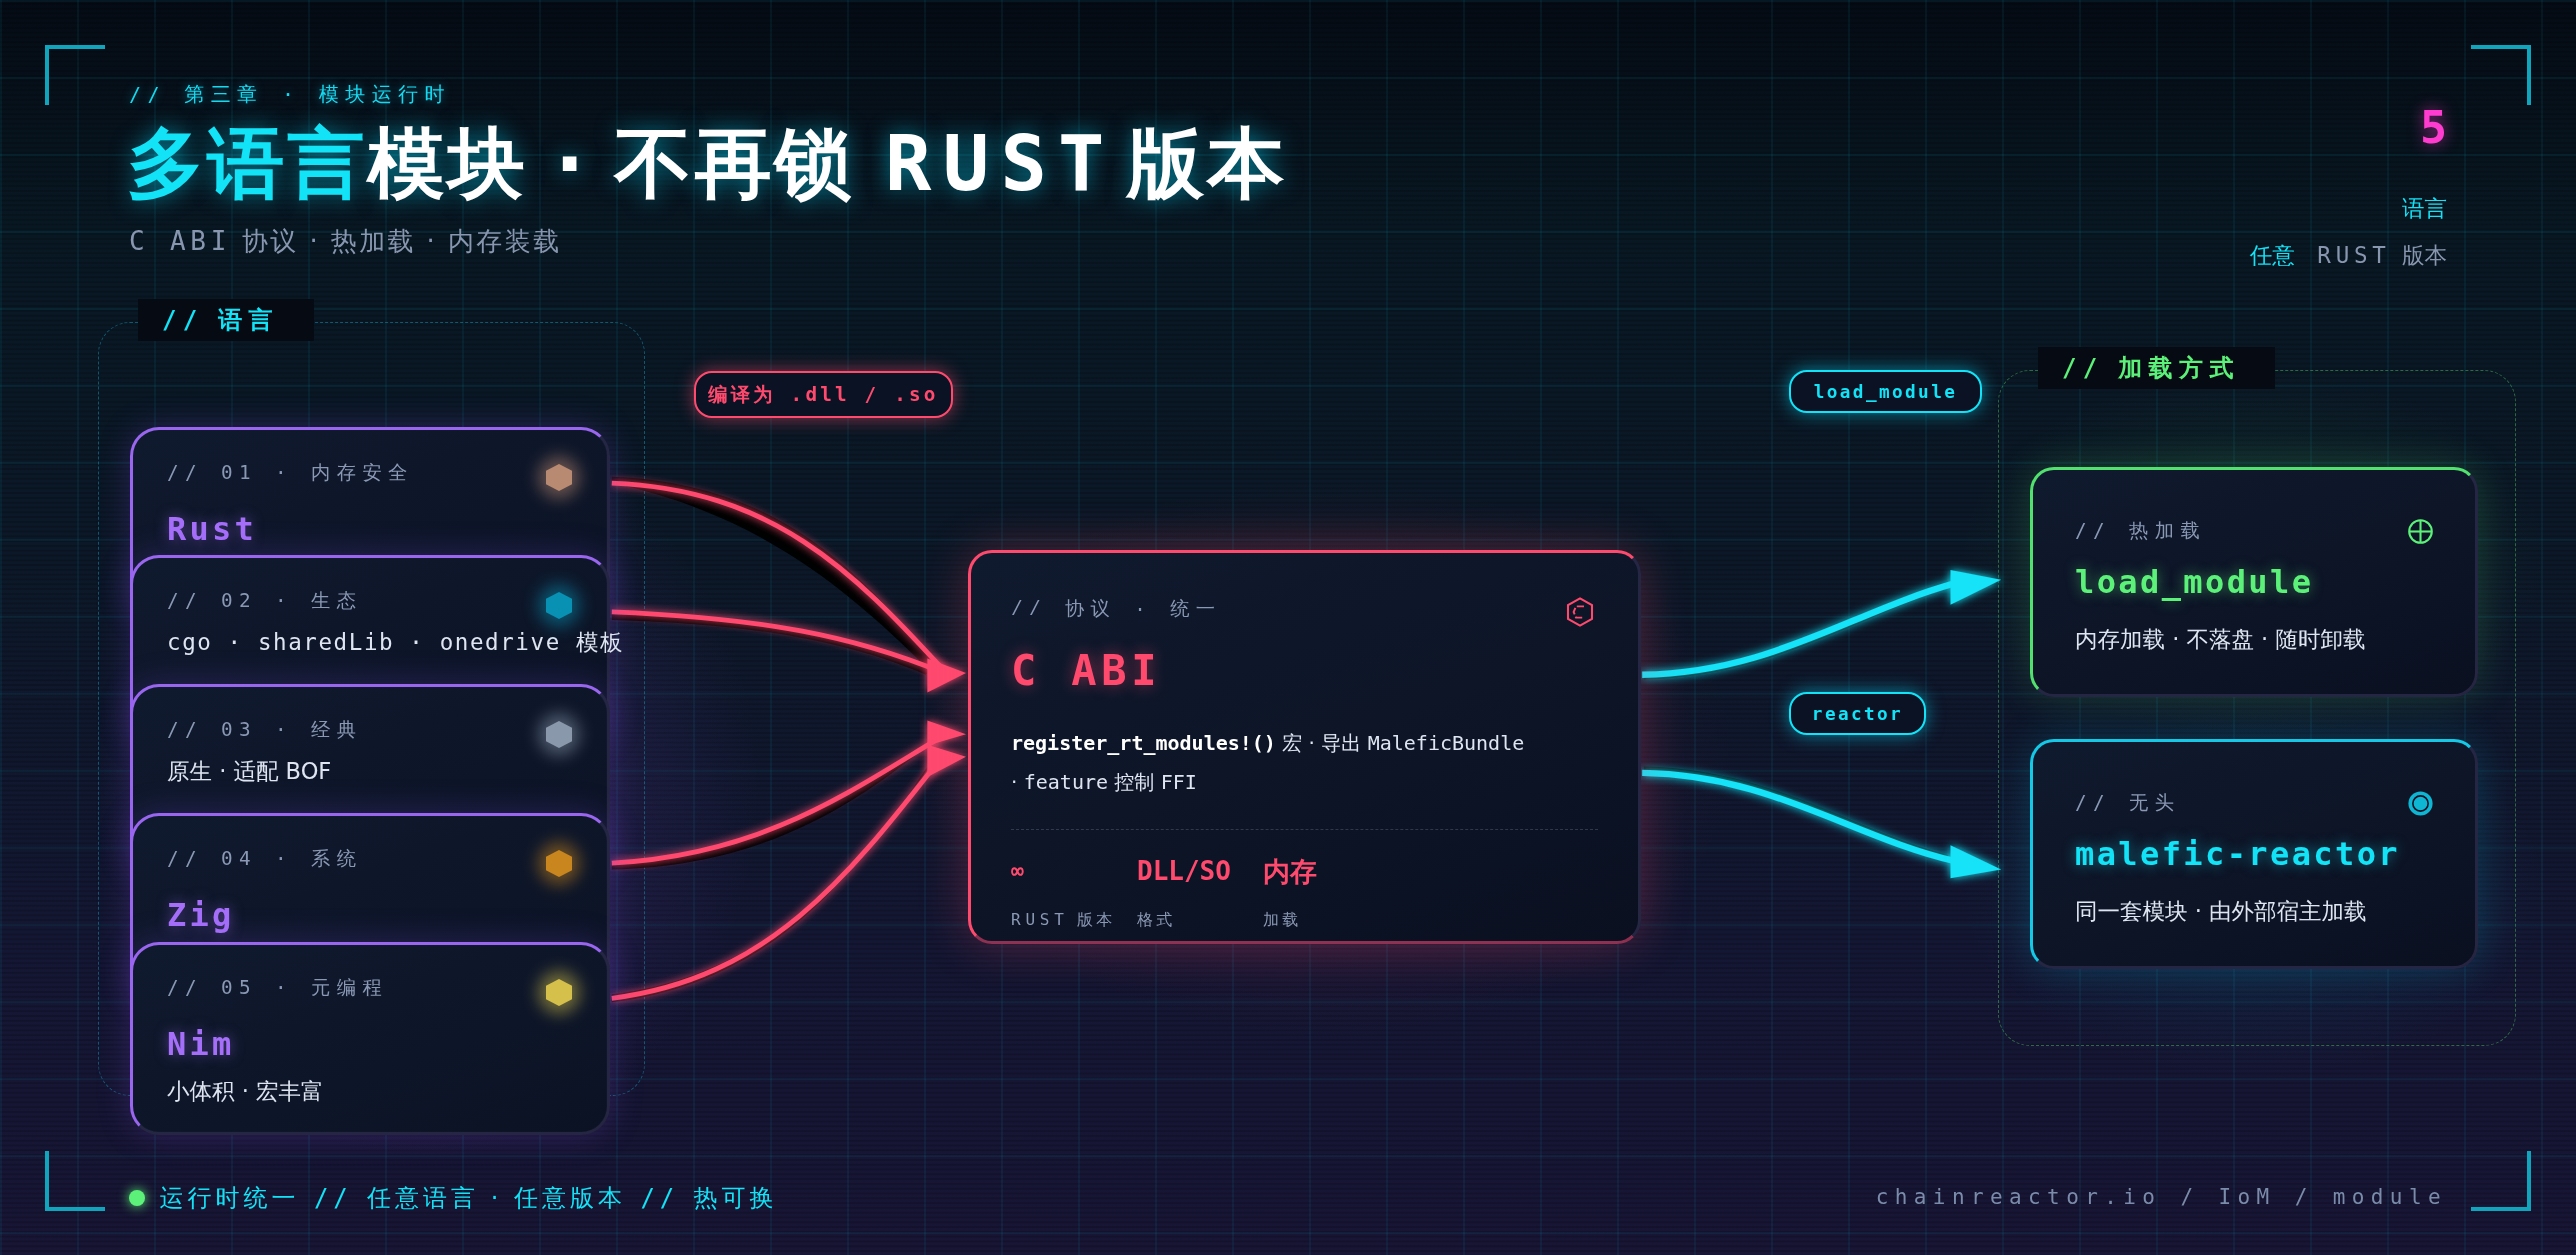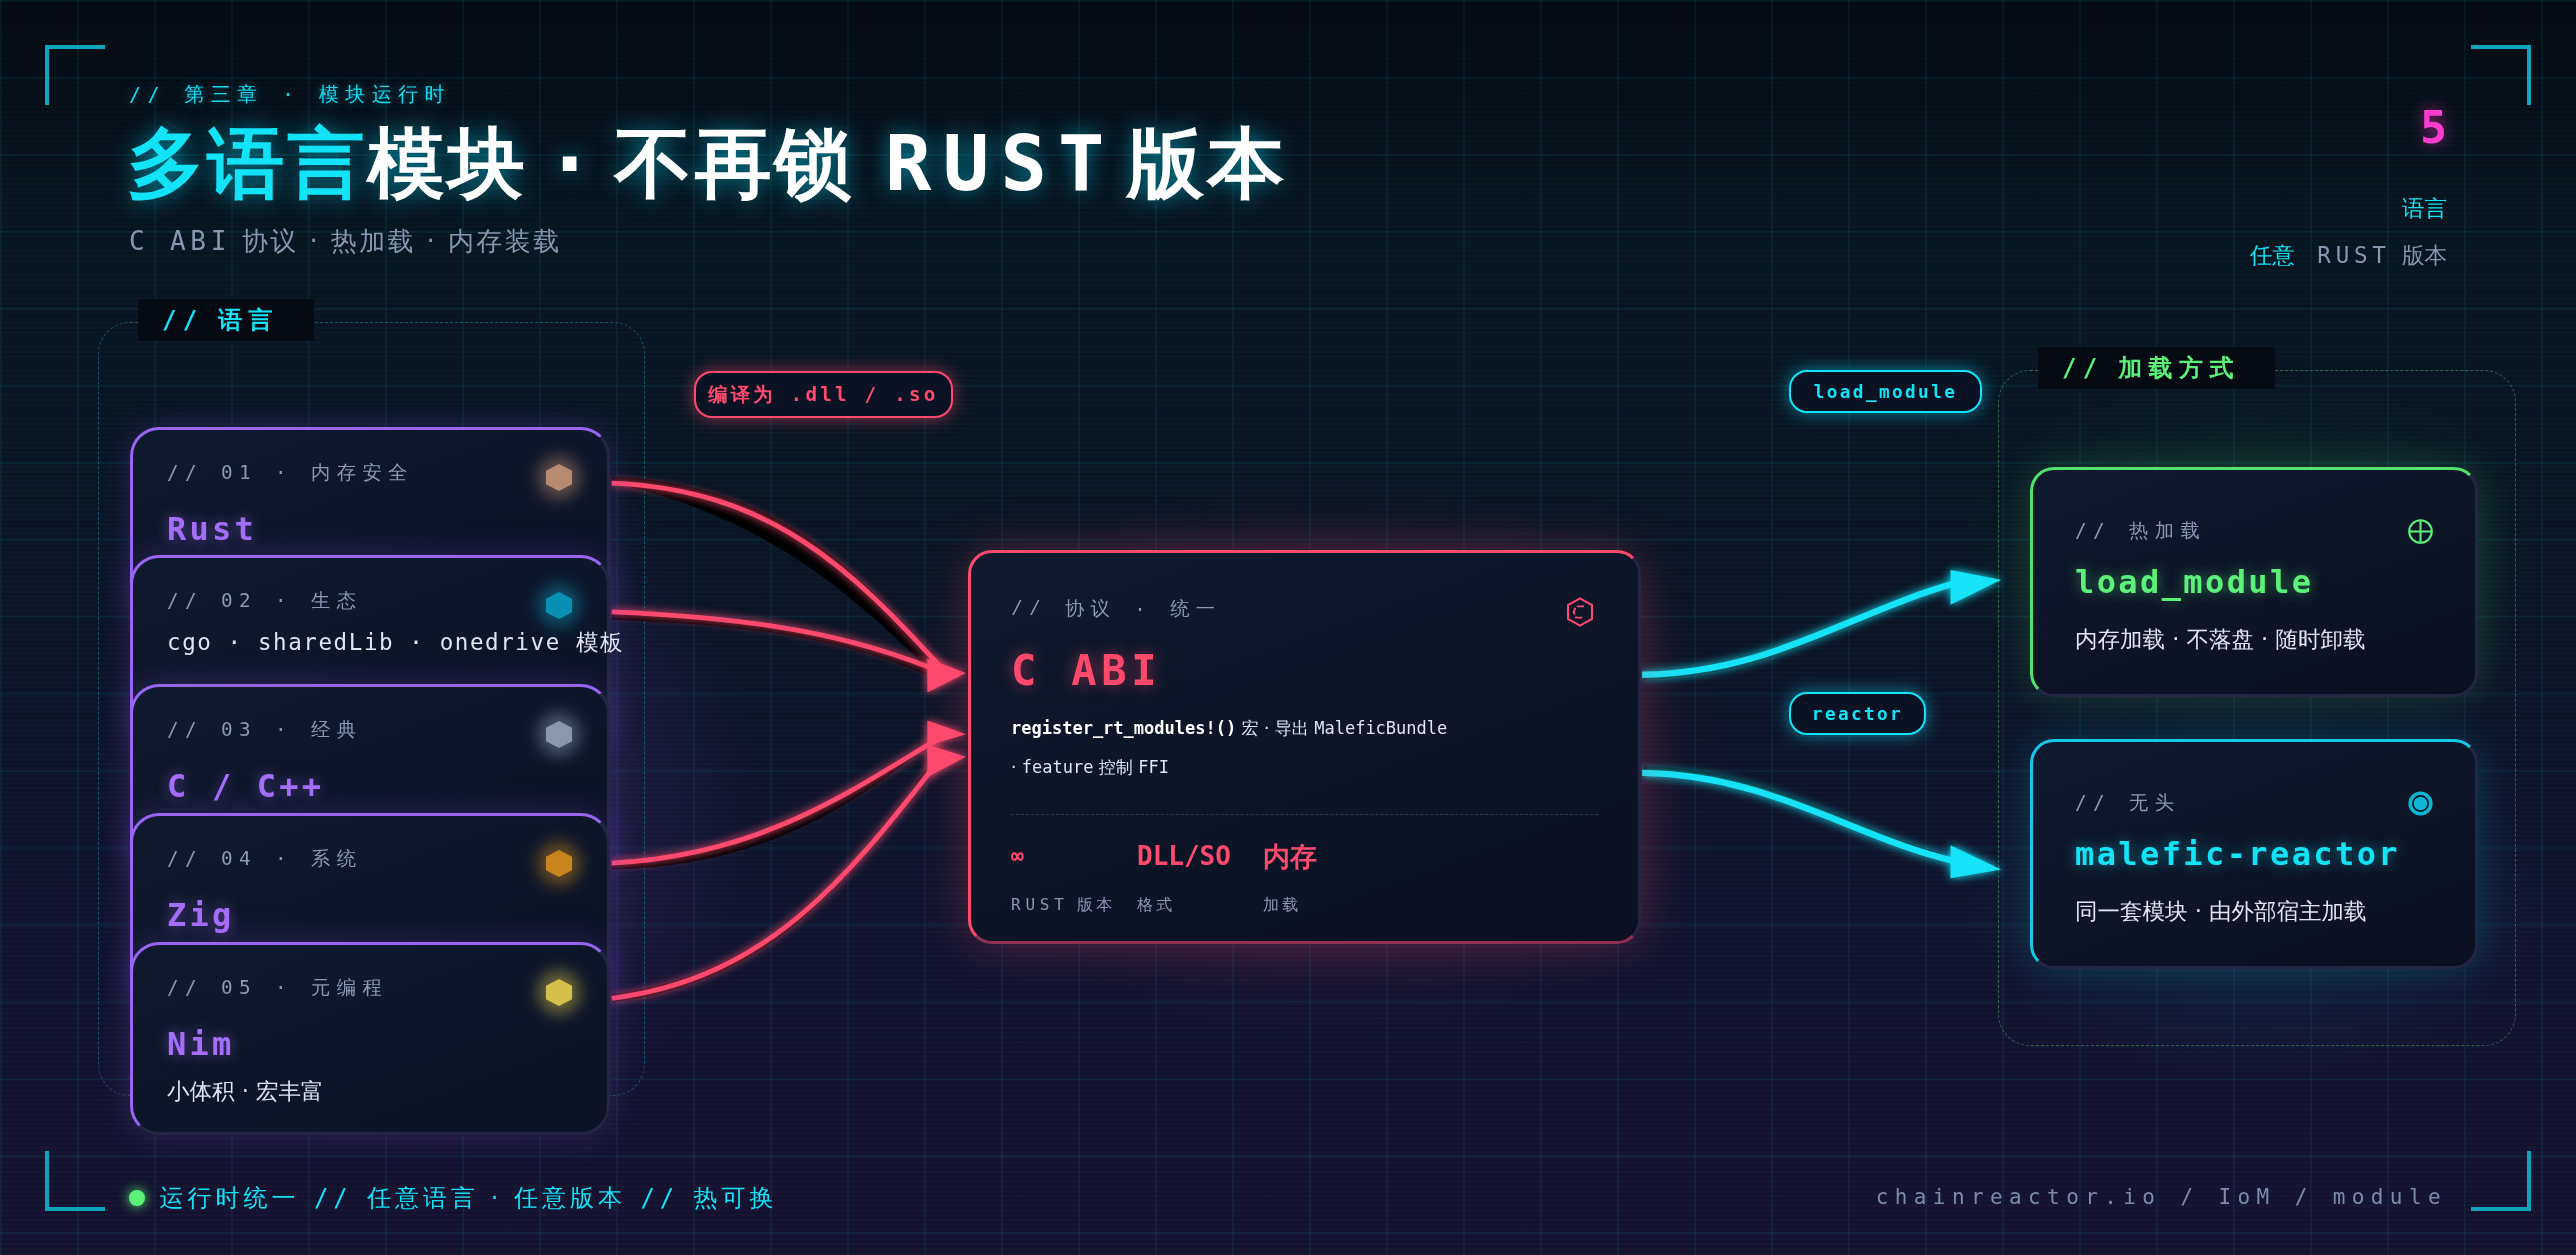--- a/index.html
+++ b/index.html
@@ -152,21 +152,21 @@
   .center-card .meta {
     font-family: Liberation Mono, monospace; font-size: 19.3px; letter-spacing: 6.4px; color: #8a98b4;
   }
   .center-card .icon { position: absolute; right: 42px; top: 43px; width: 32px; height: 32px; }
   .center-card .name {
     margin-top: 24px;
     font-family: "DejaVu Sans Mono", monospace; font-weight: bold; font-size: 42px; letter-spacing: 4.8px;
     color: #ff4a6e; text-shadow: 0 0 14.5px rgba(255, 74, 110, 0.5);
   }
   .center-card .desc {
-    margin-top: 14px; font-size: 17px; line-height: 39px; color: #dfe6f2;
+    margin-top: 29px; font-size: 20px; line-height: 39px; color: #dfe6f2;
   }
   .center-card .desc .code { font-family: "DejaVu Sans Mono", monospace; font-weight: bold; color: #ffffff; }
   .center-card .desc .m { font-family: "DejaVu Sans Mono", monospace; }
   .center-card .divider { margin-top: 27px; border-top: 1.6px dashed rgba(140, 150, 180, 0.28); }
   .center-card .stats { display: flex; margin-top: 24px; gap: 0; }
   .center-card .stat { width: 126px; }
   .center-card .stat:nth-child(2) { width: 126px; }
   .center-card .stat .v {
     font-family: "DejaVu Sans Mono", monospace; font-weight: bold; font-size: 26px; color: #ff4a6e; line-height: 35px;
   }
@@ -304,21 +304,20 @@
 <div class="lang-card" style="top:555px">
   <div class="meta">// 02 · 生态</div>
   <div class="hex-glow" style="background:#0891b2"></div>
   <div class="hex" style="background:#0891b2"></div>
   <div class="desc mono-ish">cgo · sharedLib · onedrive 模板</div>
 </div>
 <div class="lang-card" style="top:684px">
   <div class="meta">// 03 · 经典</div>
   <div class="hex-glow" style="background:#8a98ac"></div>
   <div class="hex" style="background:#8a98ac"></div>
-  <div class="name">C / C++</div>
   <div class="desc">原生 · 适配 BOF</div>
 </div>
 <div class="lang-card" style="top:813px">
   <div class="meta">// 04 · 系统</div>
   <div class="hex-glow" style="background:#c9861e"></div>
   <div class="hex" style="background:#c9861e"></div>
   <div class="name">Zig</div>
   <div class="desc mono-ish">comptime · 零开销</div>
 </div>
 <div class="lang-card" style="top:942px">

